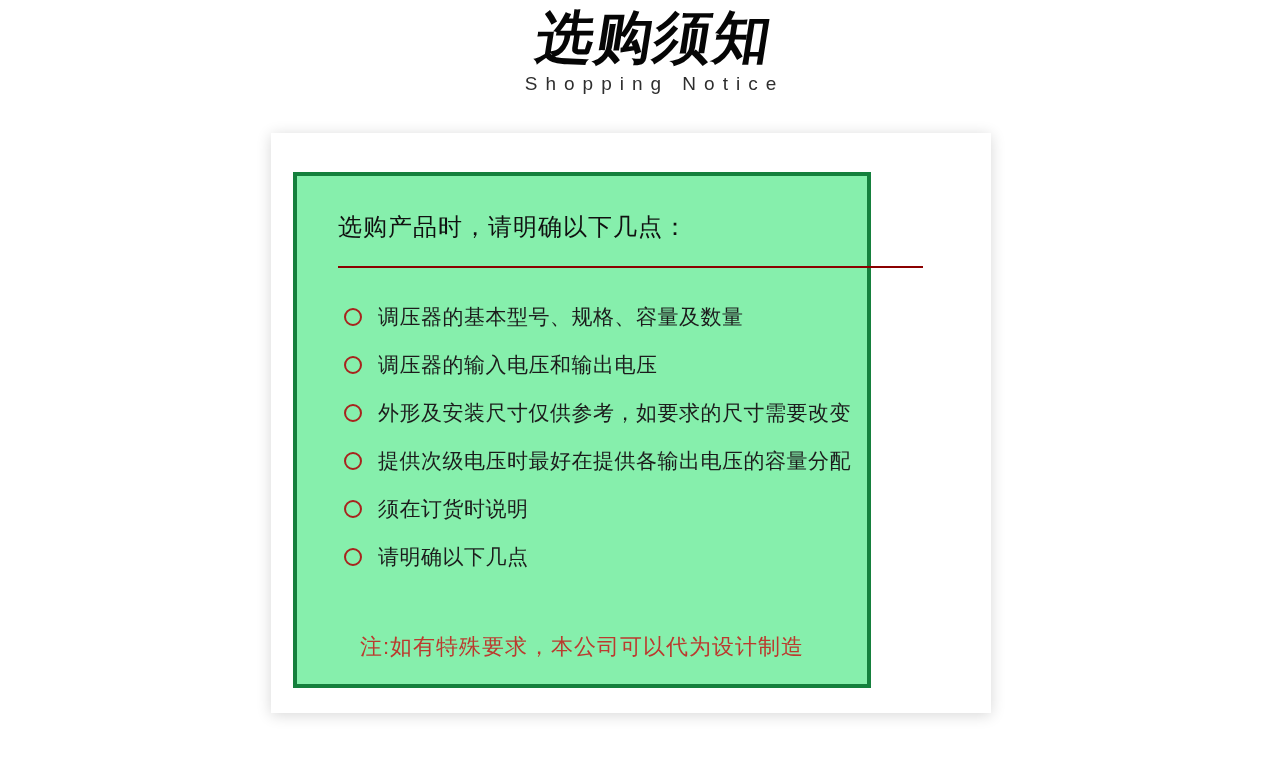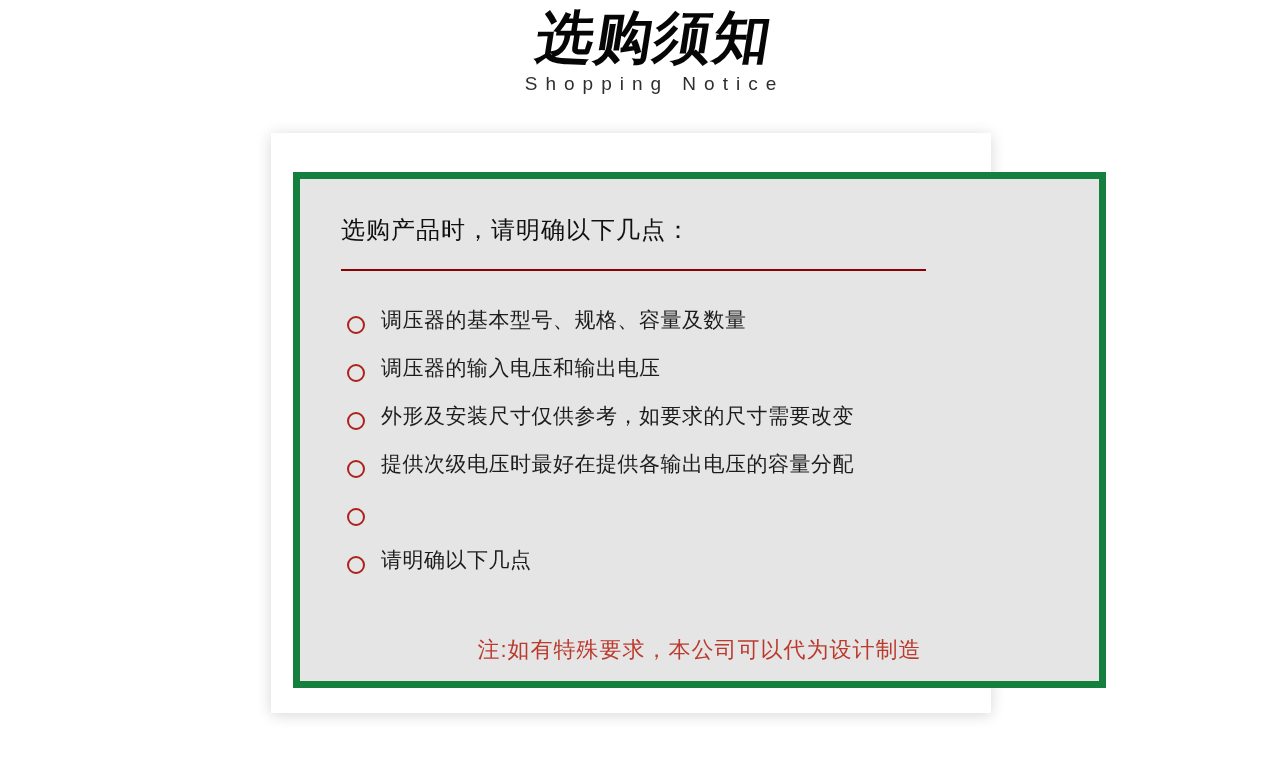--- a/index.html
+++ b/index.html
@@ -40,44 +40,44 @@
   .card {
     position: absolute;
     left: 271px; top: 133px;
     width: 720px; height: 580px;
     background: #ffffff;
     box-shadow: 0 2px 14px rgba(0,0,0,0.16);
   }
   .inner {
     position: absolute;
     left: 22px; top: 39px;
-    width: 813px; height: 516px;
-    border: 7px solid #15803d;
-    background: #e5e5e5;
+    width: 578px; height: 516px;
+    border: 4px solid #15803d;
+    background: #86efac;
   }
   .heading {
     margin: 36px 0 0 41px;
     font-size: 24px;
     line-height: 30px;
     color: #101010;
     letter-spacing: 1px;
   }
   .divider {
     margin: 24px 0 0 41px;
     width: 585px; height: 2px;
     background: #8b0000;
   }
   .list {
     list-style: none;
     margin: 34px 0 0 0;
     padding: 0 0 0 47px;
   }
   .item {
     display: flex;
-    align-items: flex-end;
+    align-items: center;
     height: 29px;
     margin-bottom: 19px;
   }
   .bullet {
     flex: 0 0 auto;
     width: 18px; height: 18px;
     border: 2px solid #a8231d;
     border-radius: 50%;
     margin-right: 16px;
     background: transparent;
@@ -125,20 +125,21 @@
         <li class="item">
           <span class="bullet"></span>
           <span class="item-text">外形及安装尺寸仅供参考，如要求的尺寸需要改变</span>
         </li>
         <li class="item">
           <span class="bullet"></span>
           <span class="item-text">提供次级电压时最好在提供各输出电压的容量分配</span>
         </li>
         <li class="item">
           <span class="bullet"></span>
+          <span class="item-text">须在订货时说明</span>
         </li>
         <li class="item">
           <span class="bullet"></span>
           <span class="item-text">请明确以下几点</span>
         </li>
       </ul>
 
       <div class="note">注:如有特殊要求，本公司可以代为设计制造</div>
 
     </div>

